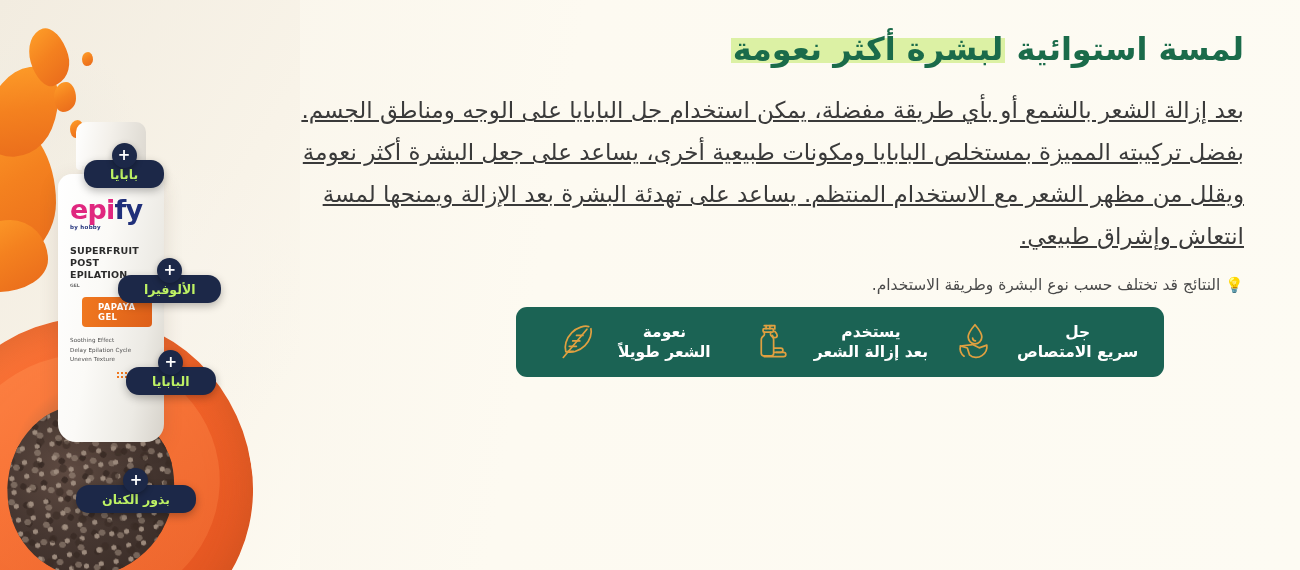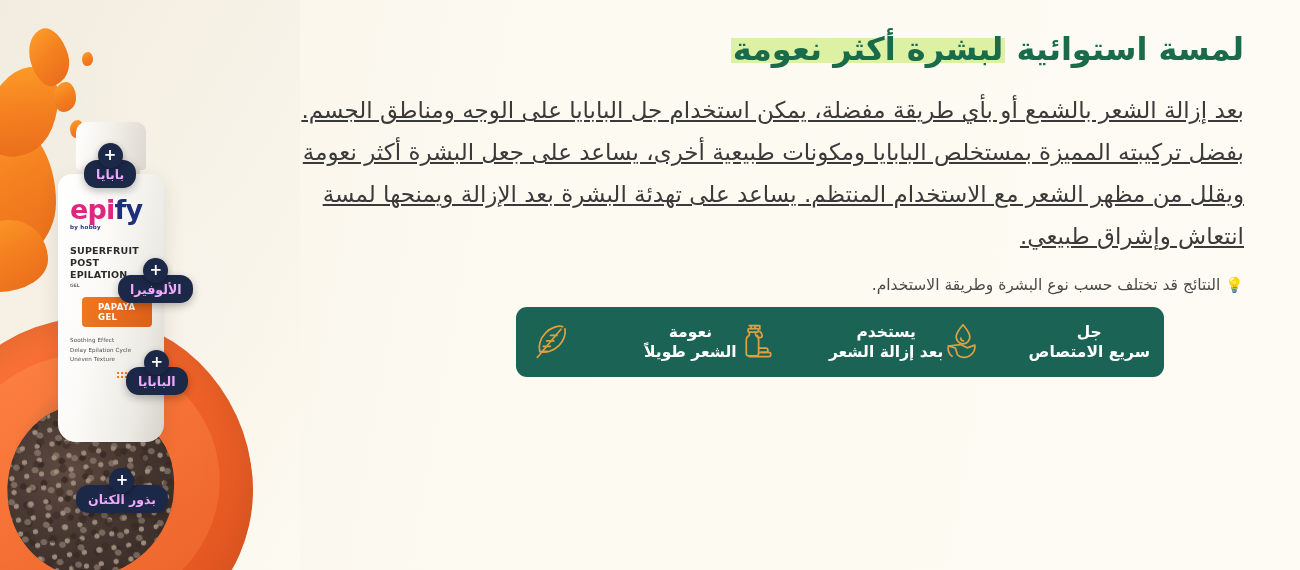--- a/index.html
+++ b/index.html
@@ -160,23 +160,23 @@
     width: 25px; height: 25px; border-radius: 50%;
     background: #1c2848; color: #fff;
     display: flex; align-items: center; justify-content: center;
     font-size: 15px; font-weight: 700; line-height: 1;
     box-shadow: 0 2px 6px rgba(0,0,0,.3);
     margin: 0 auto;
     position: relative; z-index: 2;
   }
   .pin-label {
     margin-top: -8px;
-    background: #1c2848; color: #f0abfc;
+    background: #1c2848; color: #bef264;
     border-radius: 13px;
-    padding: 7px 12px 6px;
+    padding: 7px 26px 6px;
     font-size: 12.5px; font-weight: 700;
     white-space: nowrap; text-align: center;
     box-shadow: 0 3px 8px rgba(0,0,0,.28);
   }
   .pin-a { left: 84px;  top: 143px; }
   .pin-b { left: 118px; top: 258px; }
   .pin-c { left: 126px; top: 350px; }
   .pin-d { left: 76px;  top: 468px; }
 
   
@@ -228,21 +228,21 @@
     display: flex;
     align-items: center;
     padding: 14px 14px;
     gap: 0;
   }
   .feature {
     flex: 1;
     display: flex;
     flex-direction: row;
     align-items: center;
-    justify-content: space-between;
+    justify-content: center;
     gap: 22px;
   }
   .feature-text {
     color: #ffffff;
     font-size: 15.5px;
     font-weight: 700;
     line-height: 1.32;
     text-align: center;
     white-space: nowrap;
   }

